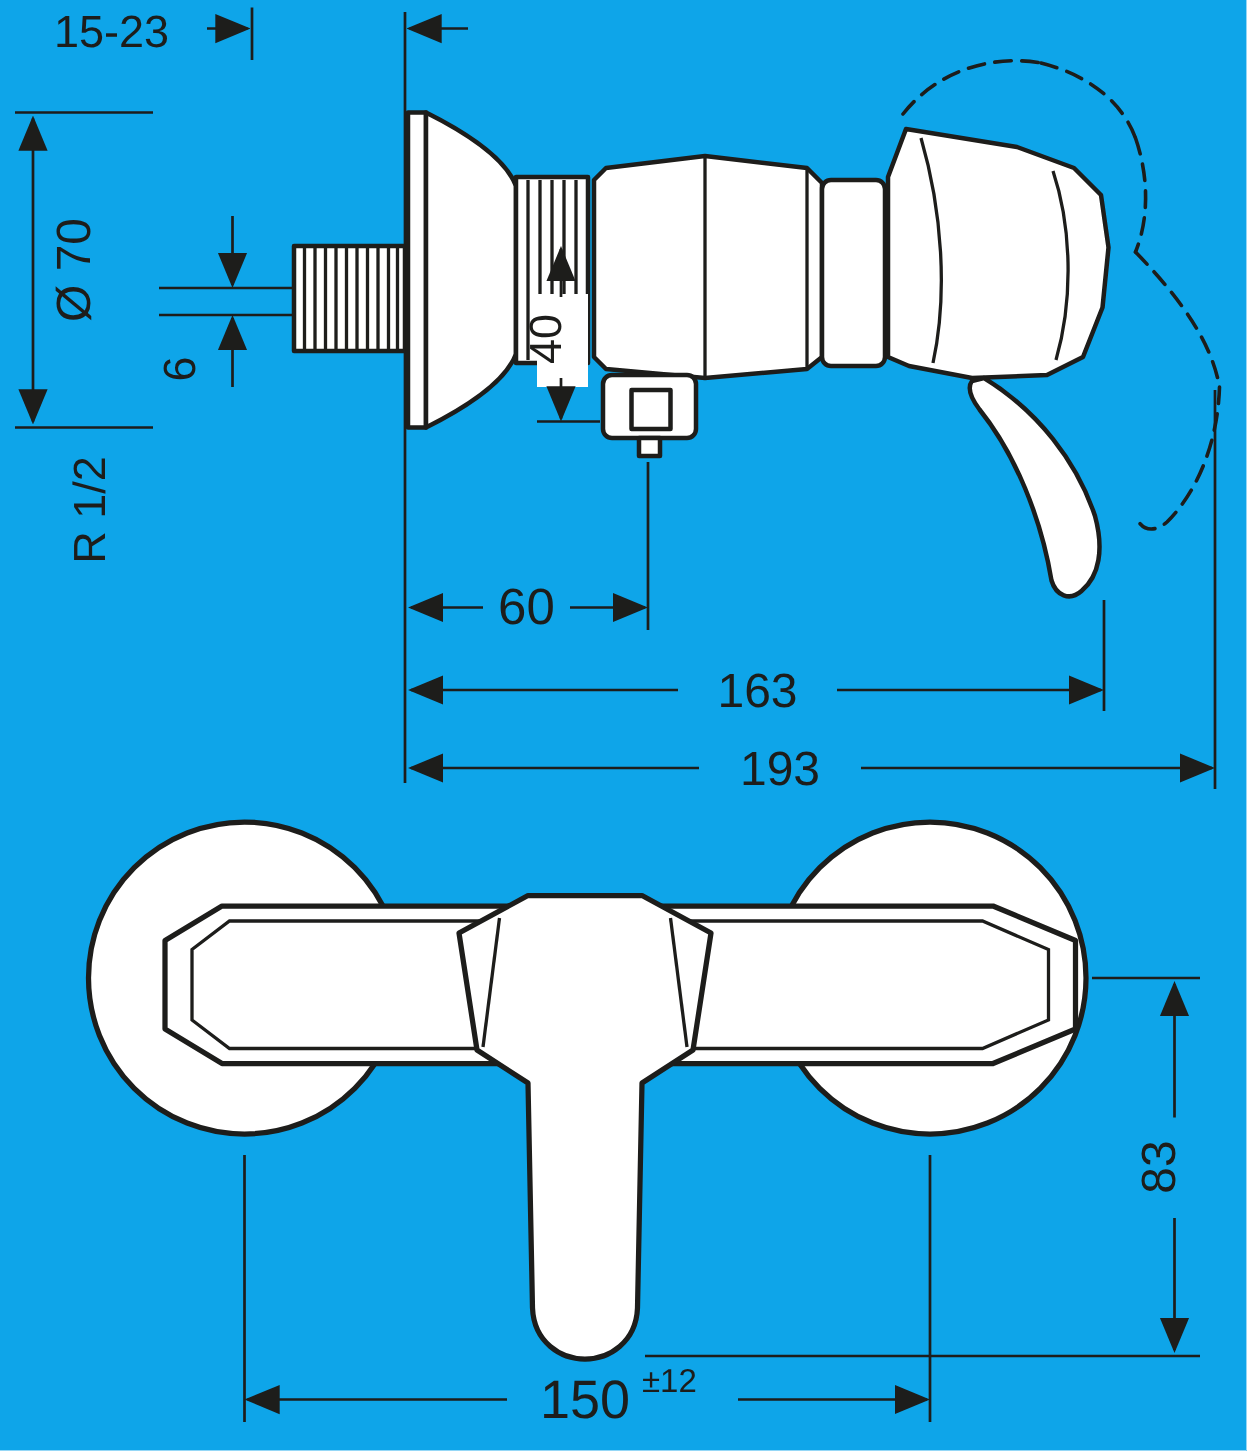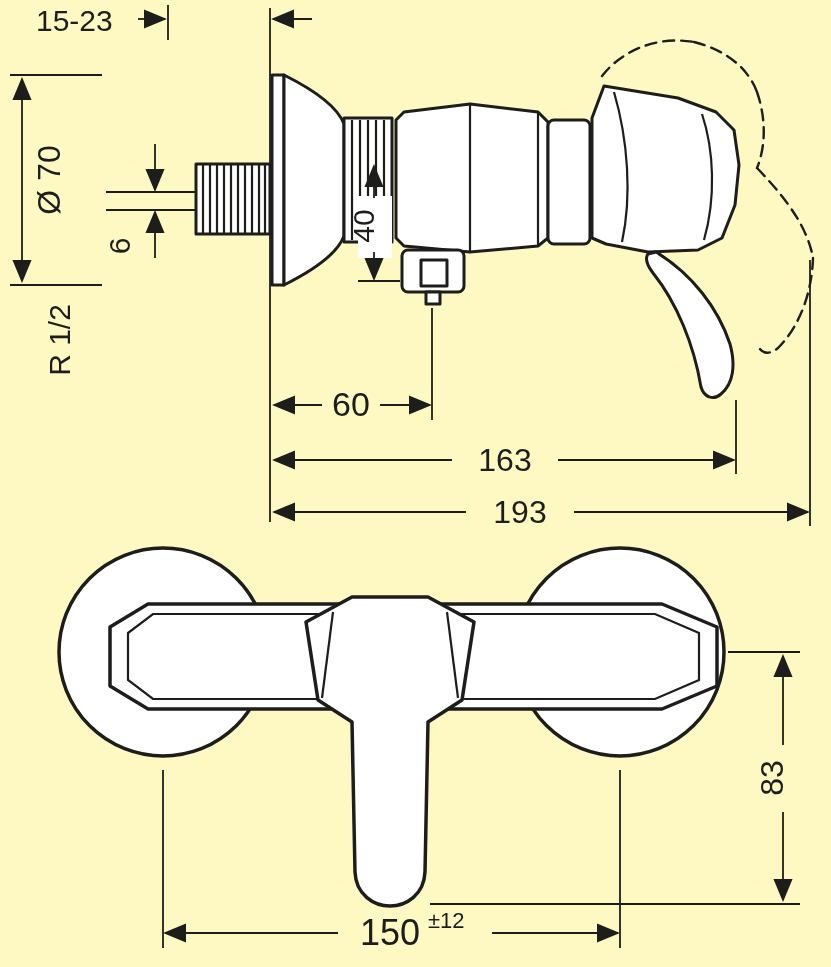--- a/index.html
+++ b/index.html
@@ -1,17 +1,17 @@
 <!DOCTYPE html>
 <html><head>
 <meta charset="utf-8">
 <style>
   html,body{margin:0;padding:0;background:#ffffff;}
   .stage{
-    width:831px;height:967px;position:relative;background:#fef9c3;
+    width:831px;height:967px;position:relative;background:#0ea5e9;
     font-family:"Liberation Sans", sans-serif;
   }
   svg{display:block;}
   .ol   {stroke:#1d1d1b;stroke-width:3;fill:#ffffff;stroke-linejoin:round;}
   .ol35 {stroke:#1d1d1b;stroke-width:3.5;fill:#ffffff;stroke-linejoin:round;}
   .det  {stroke:#1d1d1b;stroke-width:2.2;fill:none;}
   .dim  {stroke:#1d1d1b;stroke-width:1.8;fill:none;}
   .dash {stroke:#1d1d1b;stroke-width:2.4;fill:none;stroke-dasharray:11 7;stroke-linecap:round;}
   .lbl  {fill:#1d1d1b;font-family:"Liberation Sans", sans-serif;}
 </style>

